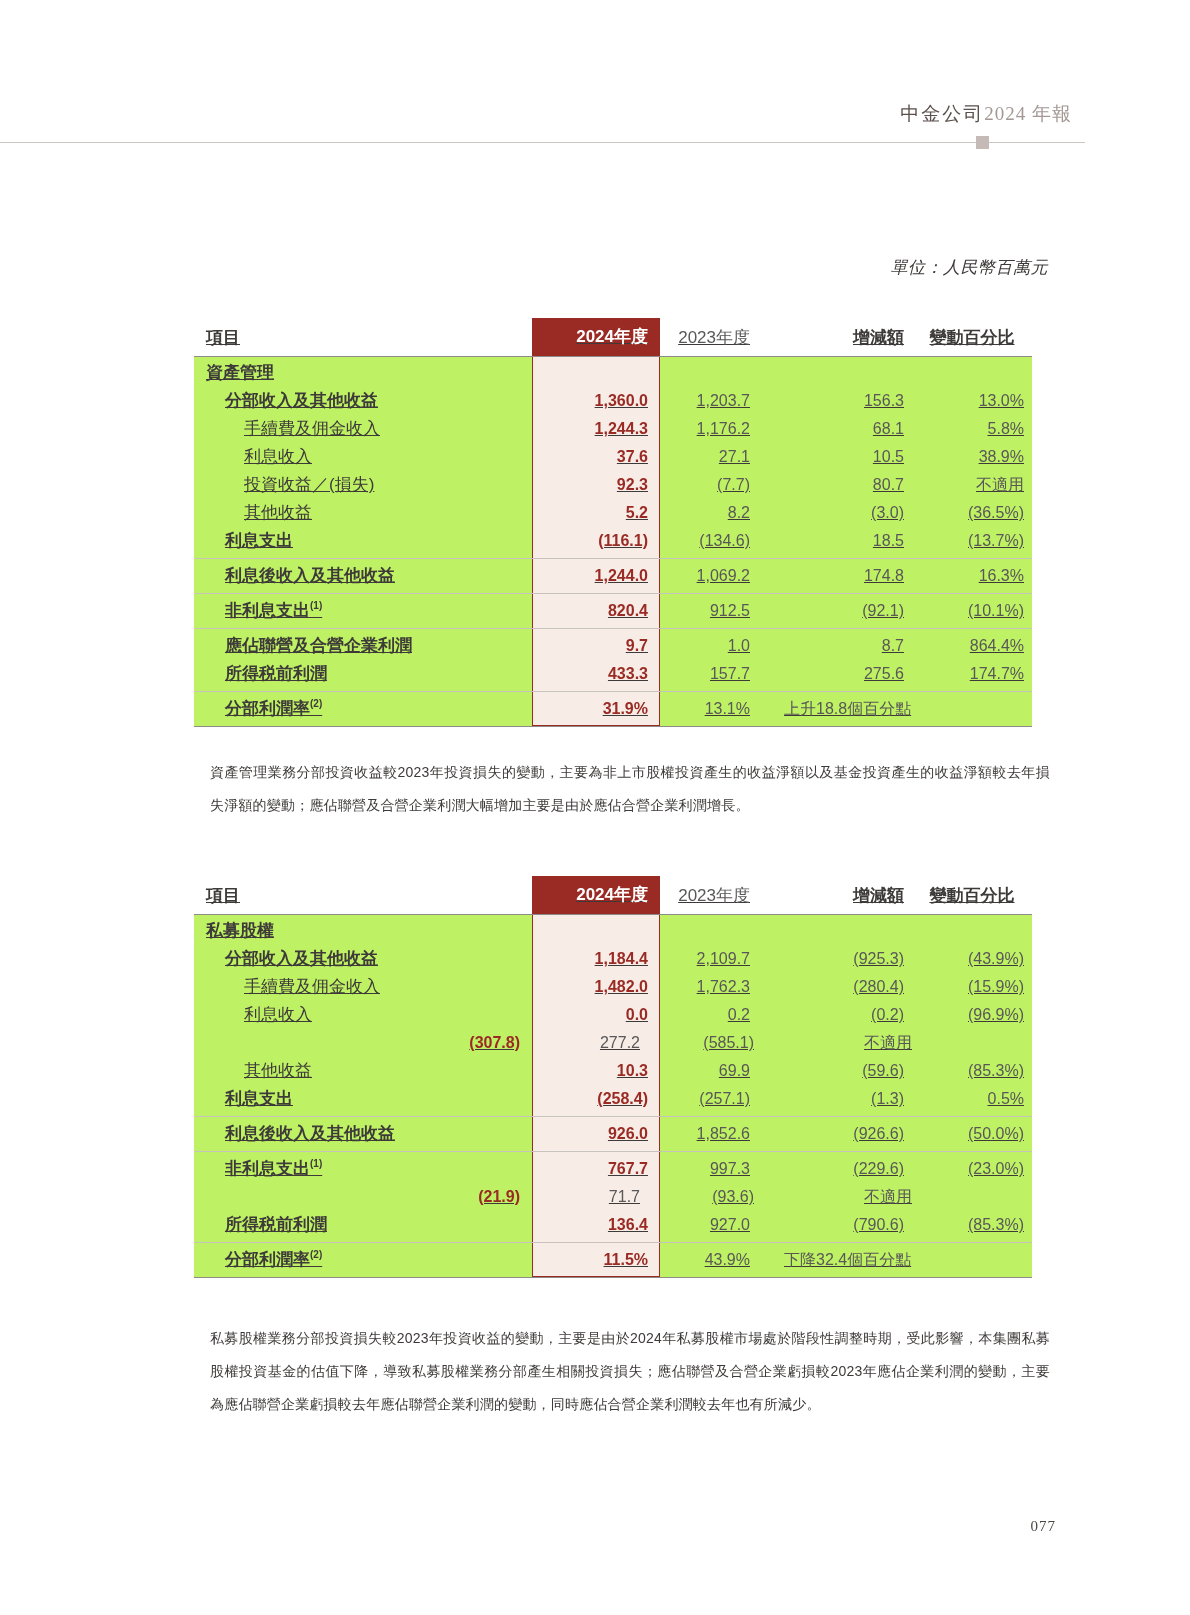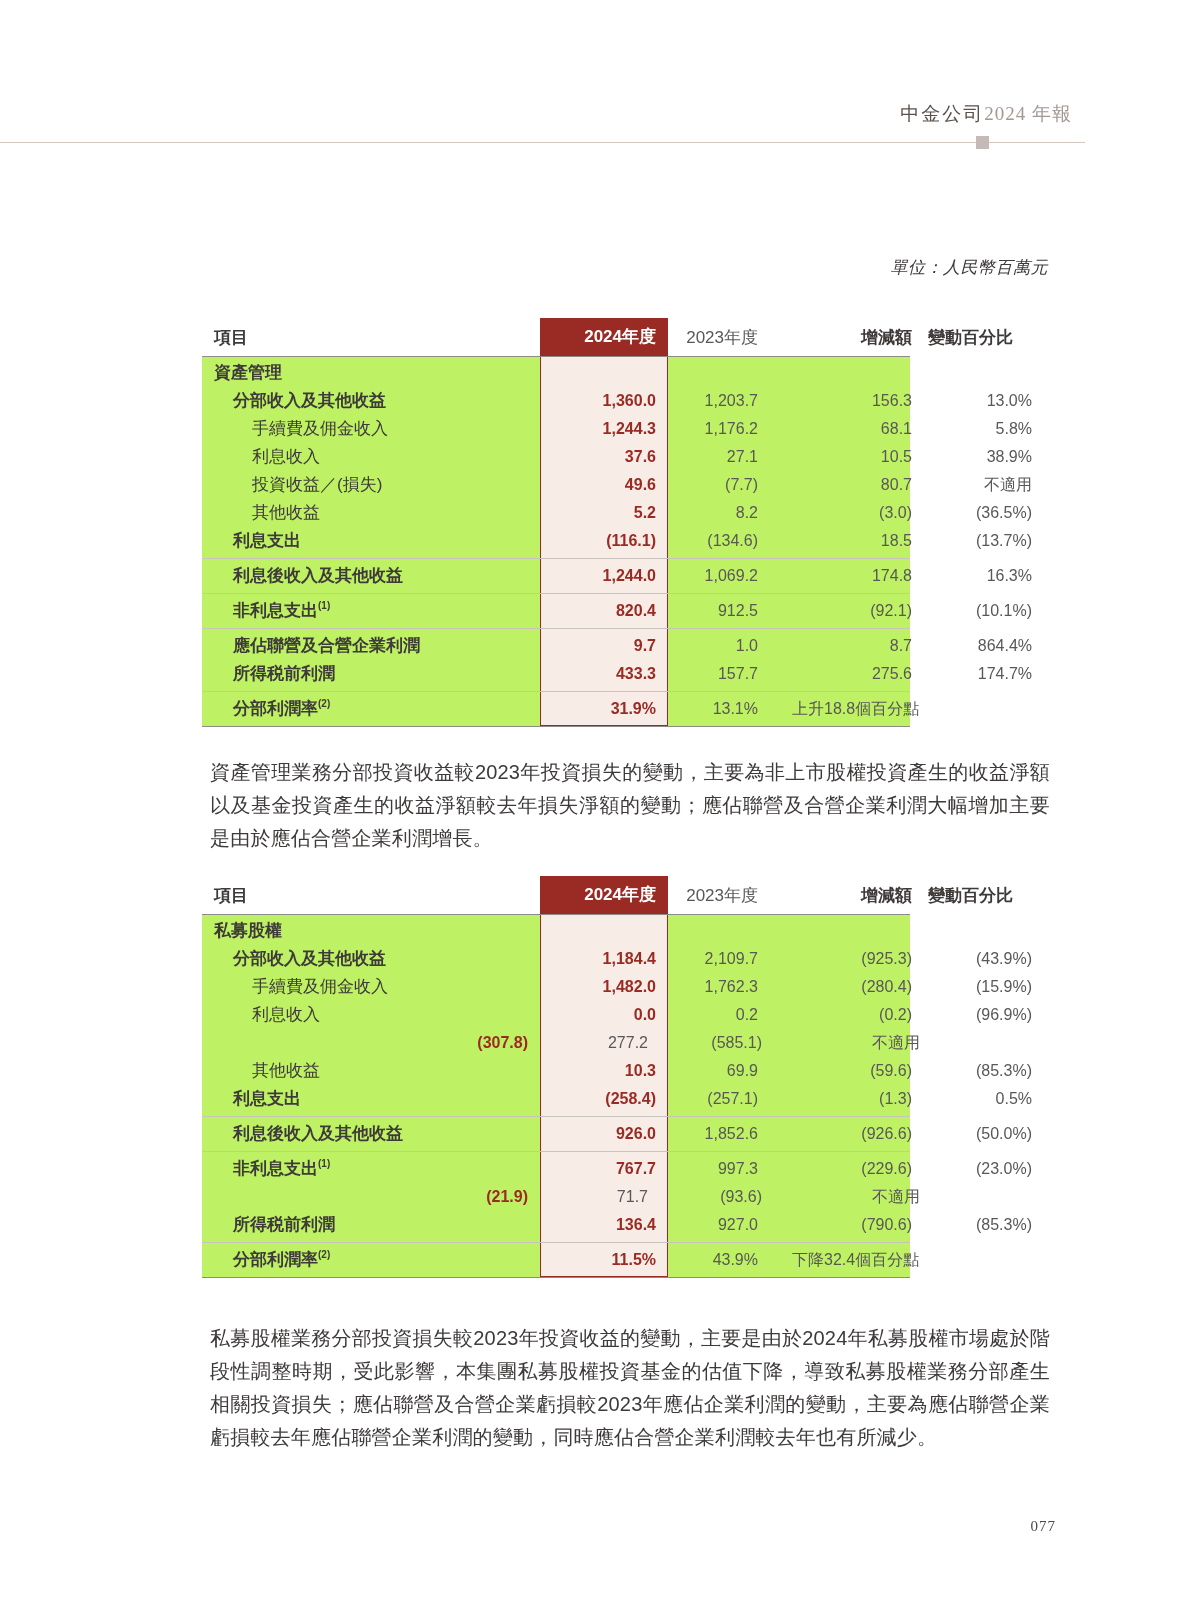--- a/index.html
+++ b/index.html
@@ -11,49 +11,49 @@
   .runhead { position:absolute; top:101px; right:118px; font-family:"Liberation Serif","DejaVu Serif",serif; font-size:19px; white-space:nowrap; }
   .runhead .co { color:#5a504c; letter-spacing:2px; }
   .runhead .yr { color:#a39894; letter-spacing:1px; }
   .head-rule { position:absolute; top:142px; left:0; width:1085px; height:1px; background:#d2c6c2; }
   .head-marker { position:absolute; top:136px; left:976px; width:13px; height:13px; background:#c6bab6; }
 
   
   .unit { position:absolute; top:256px; right:142px; font-size:17px; color:#3e3a39; letter-spacing:0.5px;font-style:italic; }
 
   
-  .tbl { position:absolute; left:202px; width:708px; }
+  .tbl { position:absolute; left:194px; width:838px;text-decoration:underline; }
   .tbl-1 { top:318px; }
   .tbl-2 { top:876px; }
   .thead { display:grid; grid-template-columns:338px 128px 110px 150px 112px; height:38px; align-items:center; }
   .hcell { font-size:17px; }
   .h-label { font-weight:700; padding-left:12px; }
   .h-2024 { background:#9a2b24; color:#ffffff; font-weight:700; text-align:right; padding-right:12px; height:38px; line-height:38px; }
   .h-2023 { color:#595757; text-align:right; padding-right:20px; }
   .h-chg  { font-weight:700; text-align:right; padding-right:16px; }
-  .h-pct  { font-weight:700; text-align:left; padding-right:8px; }
+  .h-pct  { font-weight:700; text-align:center; padding-right:8px; }
 
   .tbody { position:relative; background:#bef264; border-top:1px solid #8e8a88; border-bottom:1px solid #8e8a88; padding:2px 0 3px; }
   .col-overlay { position:absolute; left:338px; top:0; bottom:0; width:128px; background:#f8ece7;
                  border-left:1px solid #9a2b24; border-right:1px solid #9a2b24; border-bottom:1px solid #9a2b24; }
   .trow { display:grid; grid-template-columns:338px 128px 110px 150px 112px; height:28px; line-height:28px; }
   .cell { position:relative; z-index:1; font-size:16px; white-space:nowrap; }
   .c-label { font-size:17px; color:#3e3a39; overflow:hidden; }
   .trow.bold .c-label { font-weight:700; }
   .c-2024 { text-align:right; padding-right:12px; font-weight:700; color:#9a2b24; }
   .c-2023, .c-chg, .c-pct { text-align:right; color:#595757; }
   .c-2023 { padding-right:20px; }
   .c-chg  { padding-right:16px; }
   .c-pct  { padding-right:8px; }
   .note-cell { grid-column:span 2; text-align:left; padding-left:14px; padding-right:0; color:#595757; }
   .sep { height:1px; background:#c8c3bf; margin:3px 0; position:relative; z-index:1; }
   sup { font-size:10px; vertical-align:super; line-height:0; }
 
   
-  .para { position:absolute; left:210px; width:840px; font-size:20px; line-height:33px; text-align:justify; color:#3e3a39; letter-spacing:0.2px; }
+  .para { position:absolute; left:210px; width:840px; font-size:14px; line-height:33px; text-align:justify; color:#3e3a39; letter-spacing:0.2px; }
   .para-1 { top:756px; }
   .para-2 { top:1322px; }
 
   
   .pageno { position:absolute; top:1518px; right:134px; font-family:"Liberation Serif","DejaVu Serif",serif; font-size:15px; color:#4a4744; letter-spacing:1px; }
 </style>
 </head>
 <body>
 
 <div class="page">
@@ -99,21 +99,21 @@
   </div>
         <div class="trow">
     <div class="cell c-label" style="padding-left: 50px;">利息收入</div>
     <div class="cell c-2024">37.6</div>
     <div class="cell c-2023">27.1</div>
     <div class="cell c-chg">10.5</div>
     <div class="cell c-pct">38.9%</div>
   </div>
         <div class="trow">
     <div class="cell c-label" style="padding-left: 50px;">投資收益／(損失)</div>
-    <div class="cell c-2024">49.6</div>
+    <div class="cell c-2024">92.3</div>
     <div class="cell c-2023">(7.7)</div>
     <div class="cell c-chg">80.7</div>
     <div class="cell c-pct">不適用</div>
   </div>
         <div class="trow">
     <div class="cell c-label" style="padding-left: 50px;">其他收益</div>
     <div class="cell c-2024">5.2</div>
     <div class="cell c-2023">8.2</div>
     <div class="cell c-chg">(3.0)</div>
     <div class="cell c-pct">(36.5%)</div>

